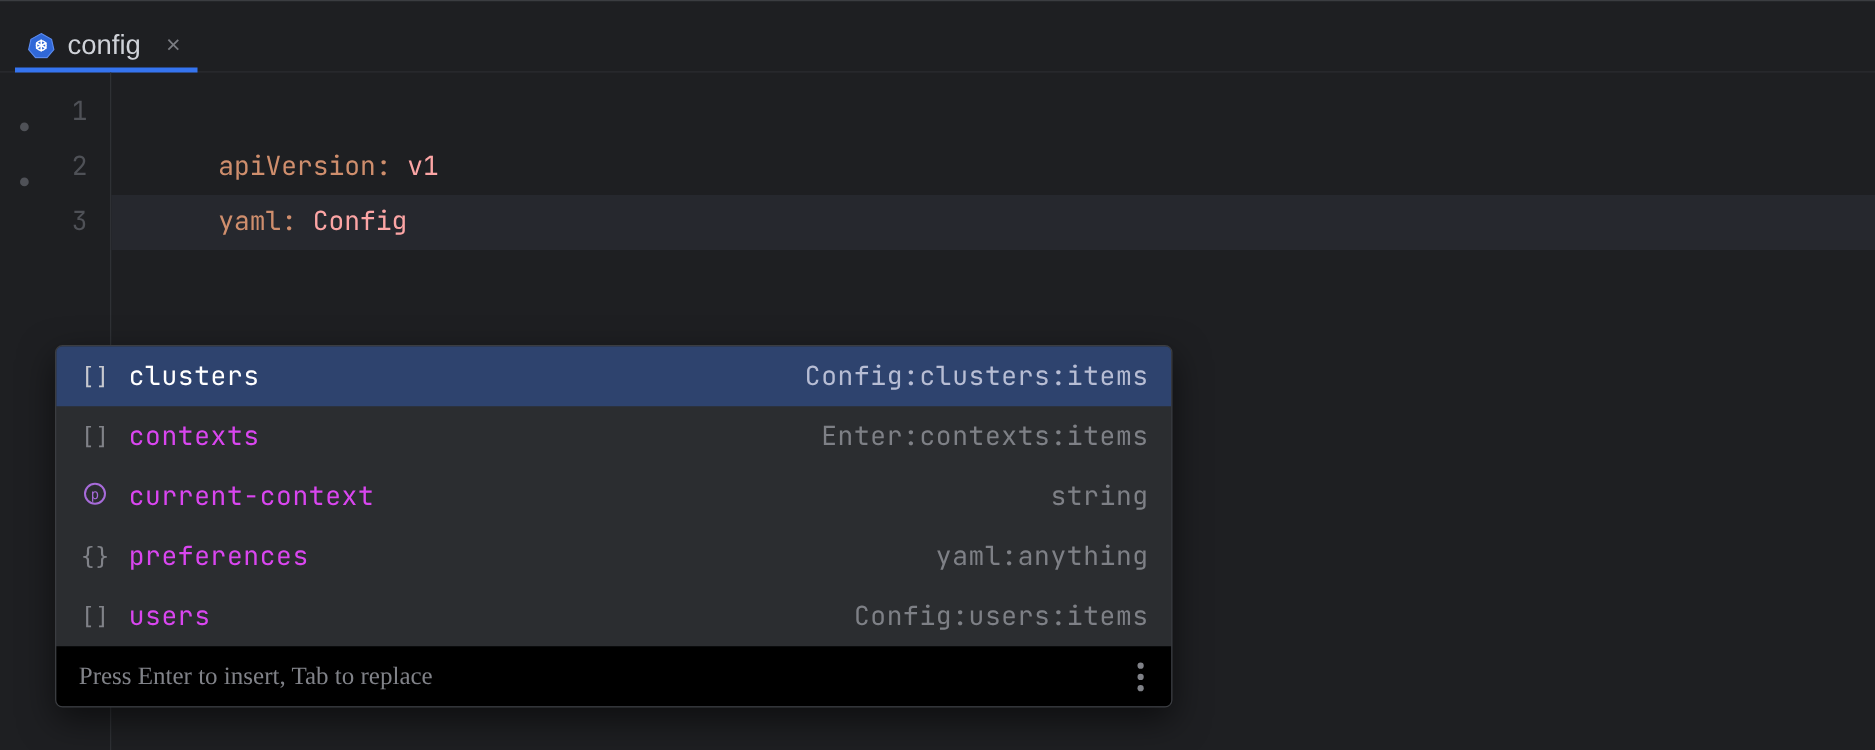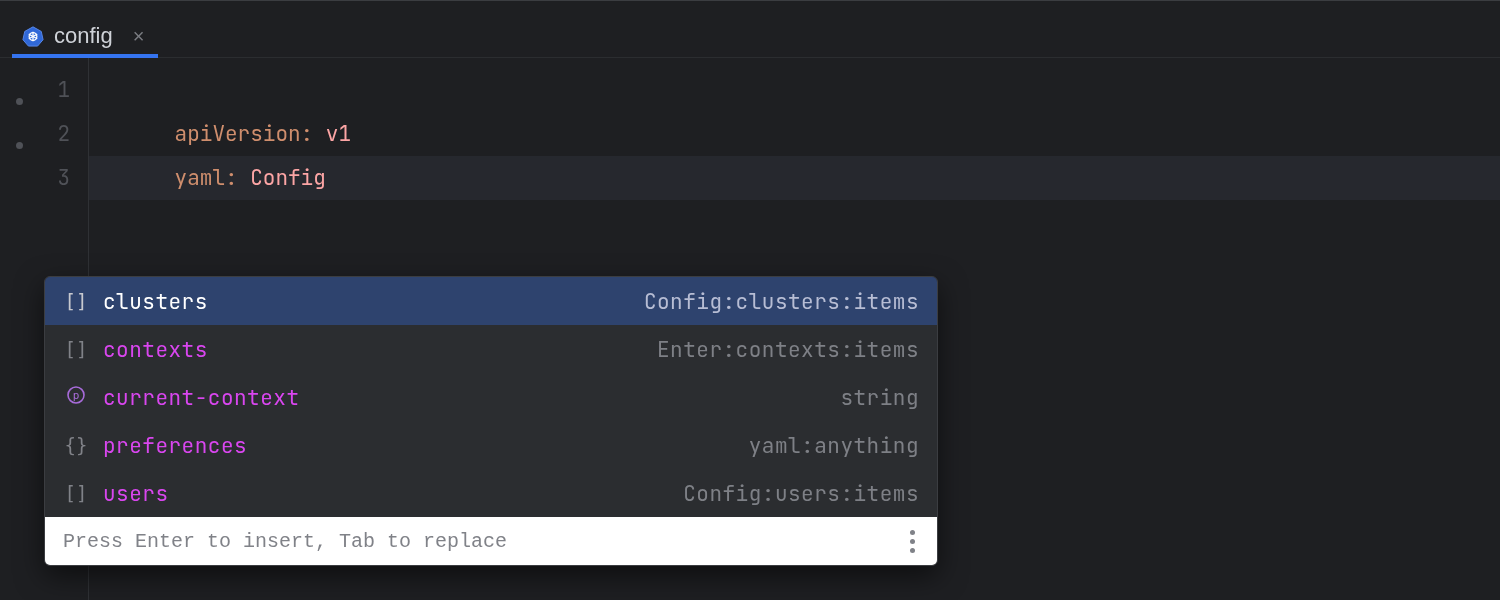--- a/index.html
+++ b/index.html
@@ -147,26 +147,26 @@
   .popup-item.selected .pi-label { color: #ffffff; text-align: center; }
   .pi-spacer { flex: 1; }
   .pi-type {
     color: #7e8086;
     letter-spacing: 0.5px;
   }
   .popup-item.selected .pi-type { color: #b7bdd4; }
 
   .popup-footer {
     height: 48px;
-    background: #ffffff;
+    background: #000000;
     display: flex;
     align-items: center;
     padding: 0 18px;
     color: #808288;
-    font-family: Liberation Mono, monospace;
+    font-family: Liberation Serif, serif;
     font-size: 20px;
   }
   .popup-footer .spacer { flex: 1; }
   .kebab {
     display: flex;
     flex-direction: column;
     gap: 4px;
     padding: 4px;
     cursor: pointer;
   }

